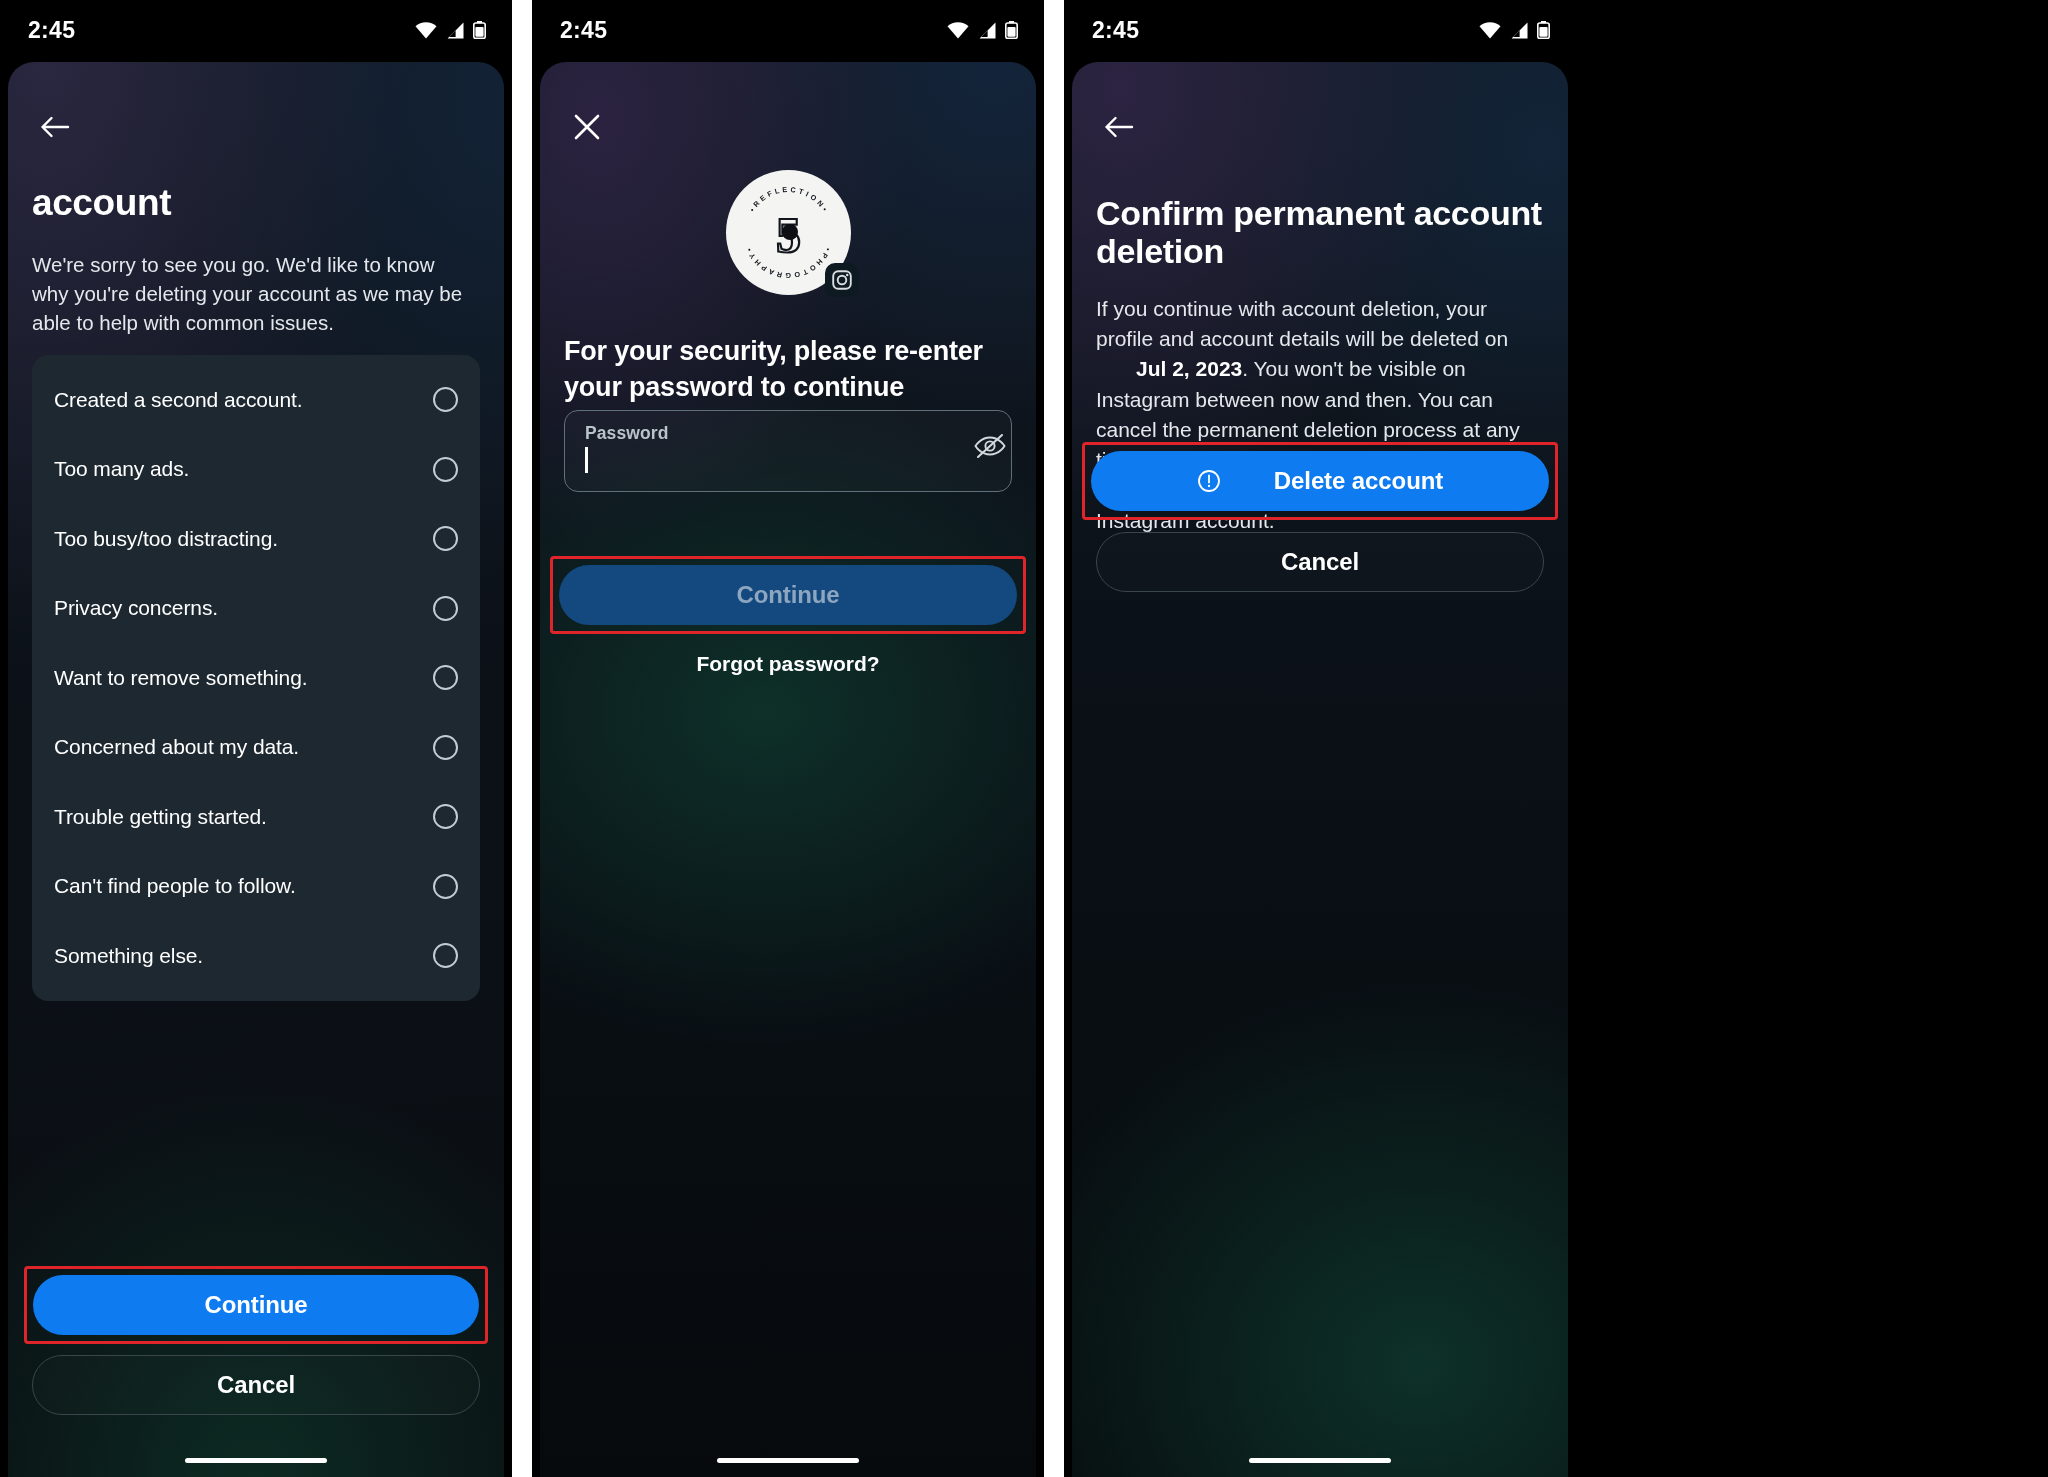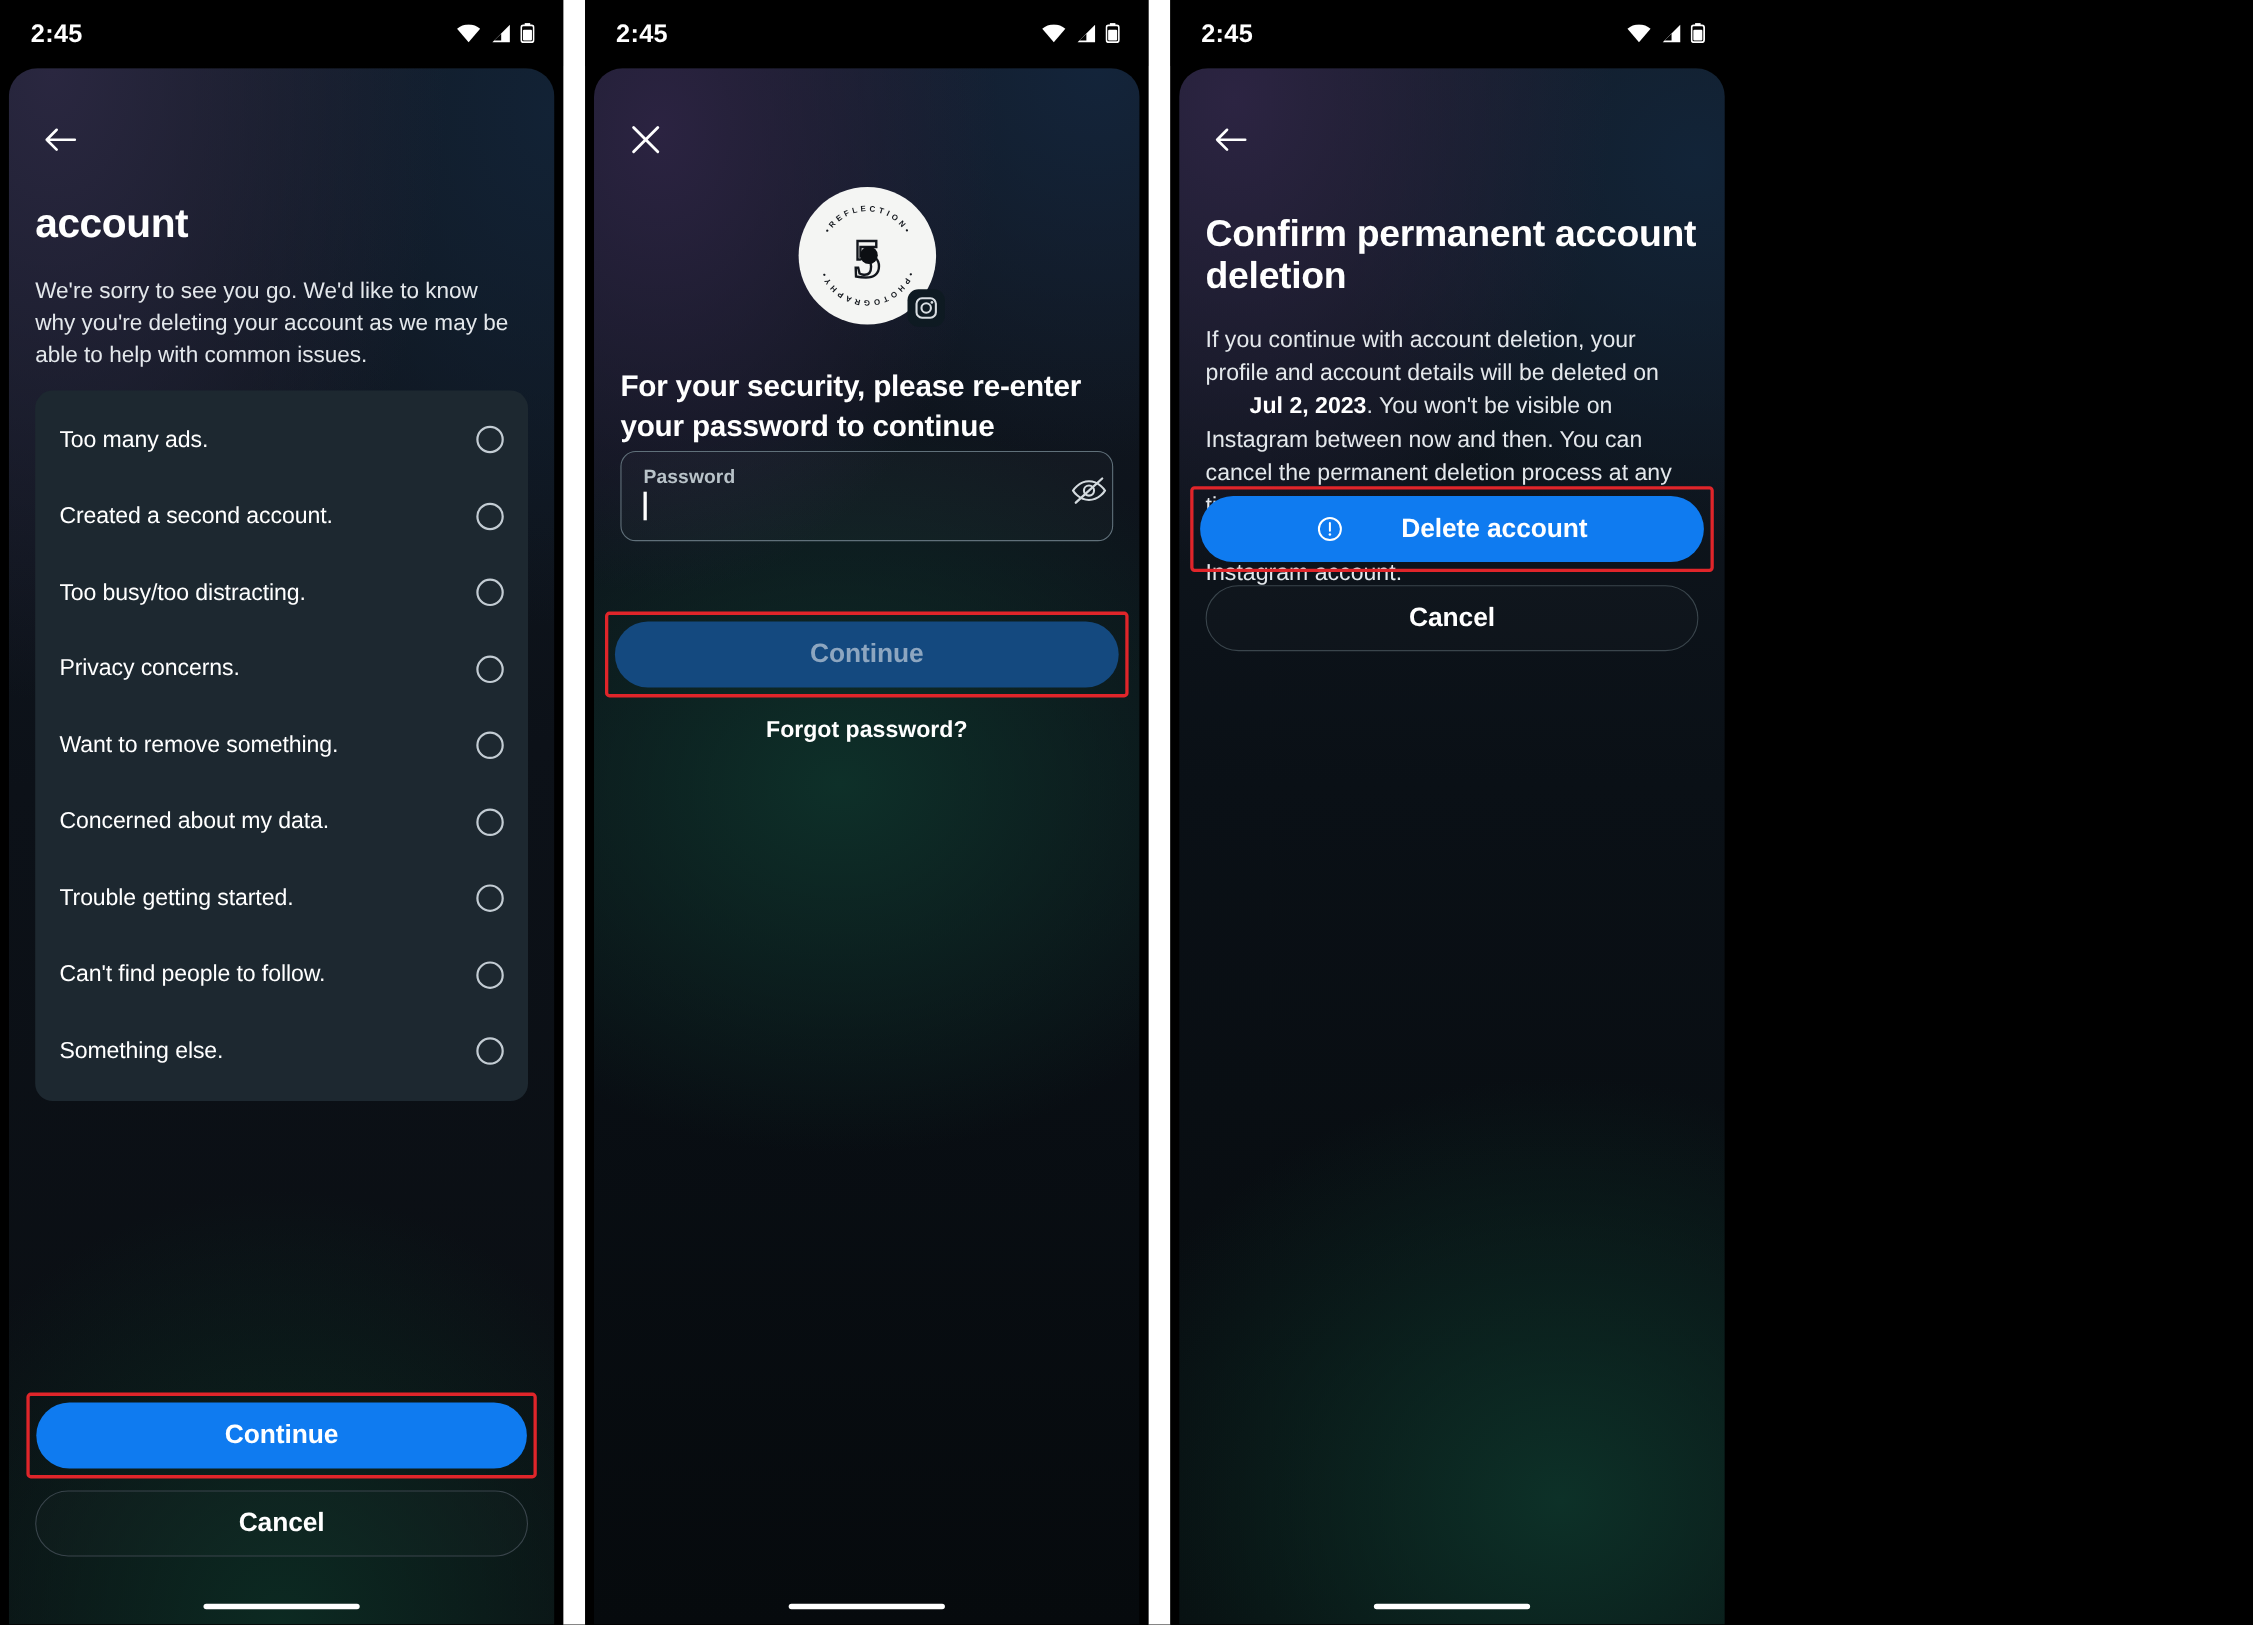--- a/index.html
+++ b/index.html
@@ -333,25 +333,25 @@
               <path d="M11.5 3 2.5 12l9 9M2.5 12H28" fill="none" stroke="#fff" stroke-width="2.4" stroke-linecap="round" stroke-linejoin="round"></path>
             </svg>
         </div>
 
         <div class="page-title">account</div>
 
         <div class="page-body p1-body">We're sorry to see you go. We'd like to know why you're deleting your account as we may be able to help with common issues.</div>
 
         <div class="reasons">
           <div class="reason-row">
+            <span class="reason-label">Created a second account.</span>
+            <span class="radio"></span>
+          </div>
+          <div class="reason-row">
             <span class="reason-label">Too many ads.</span>
-            <span class="radio"></span>
-          </div>
-          <div class="reason-row">
-            <span class="reason-label">Created a second account.</span>
             <span class="radio"></span>
           </div>
           <div class="reason-row">
             <span class="reason-label">Too busy/too distracting.</span>
             <span class="radio"></span>
           </div>
           <div class="reason-row">
             <span class="reason-label">Privacy concerns.</span>
             <span class="radio"></span>
           </div>

